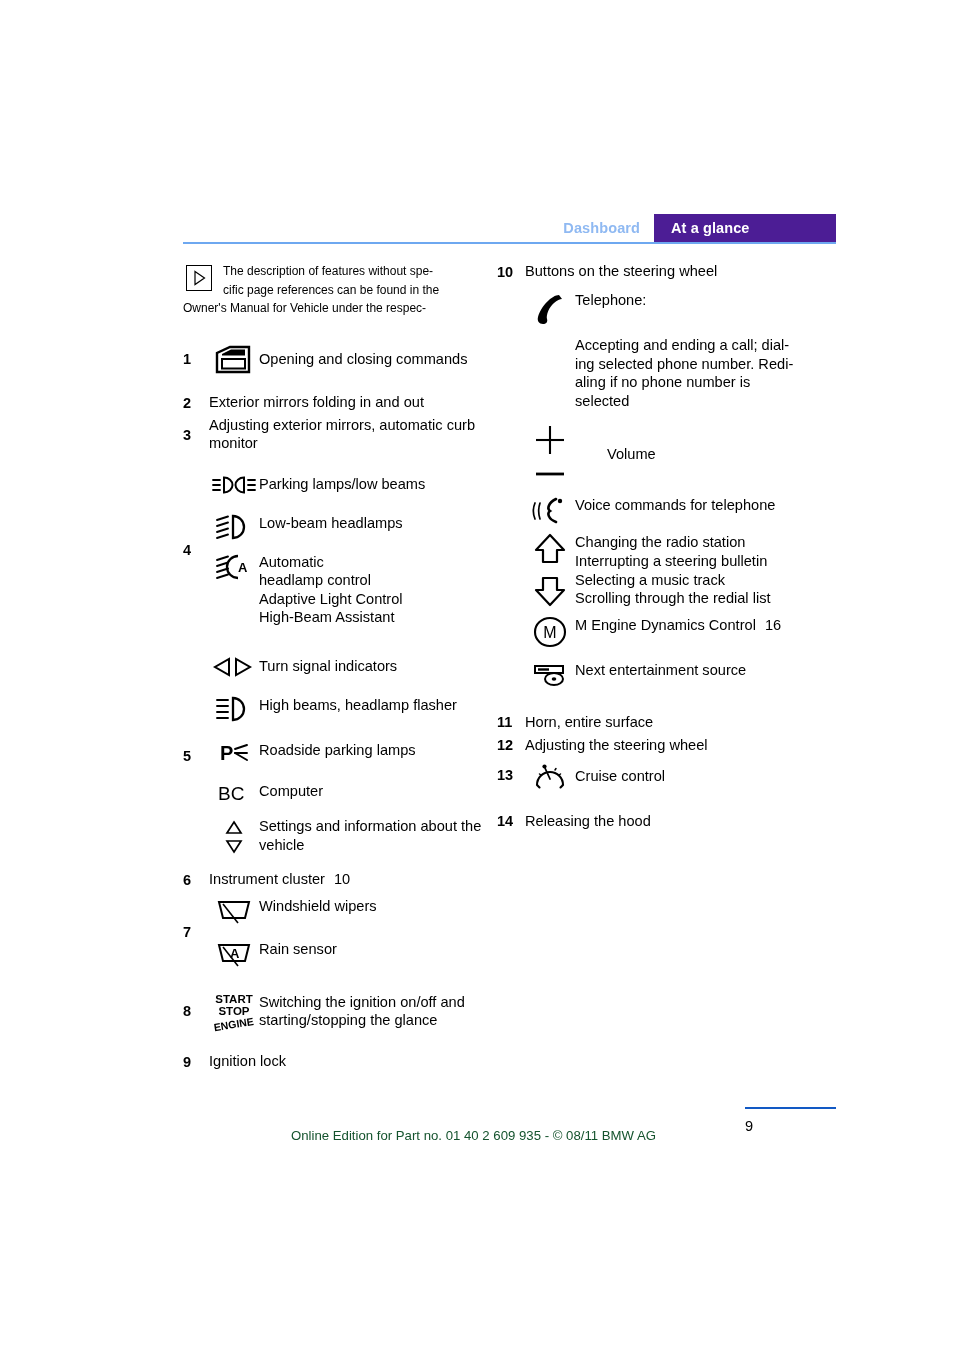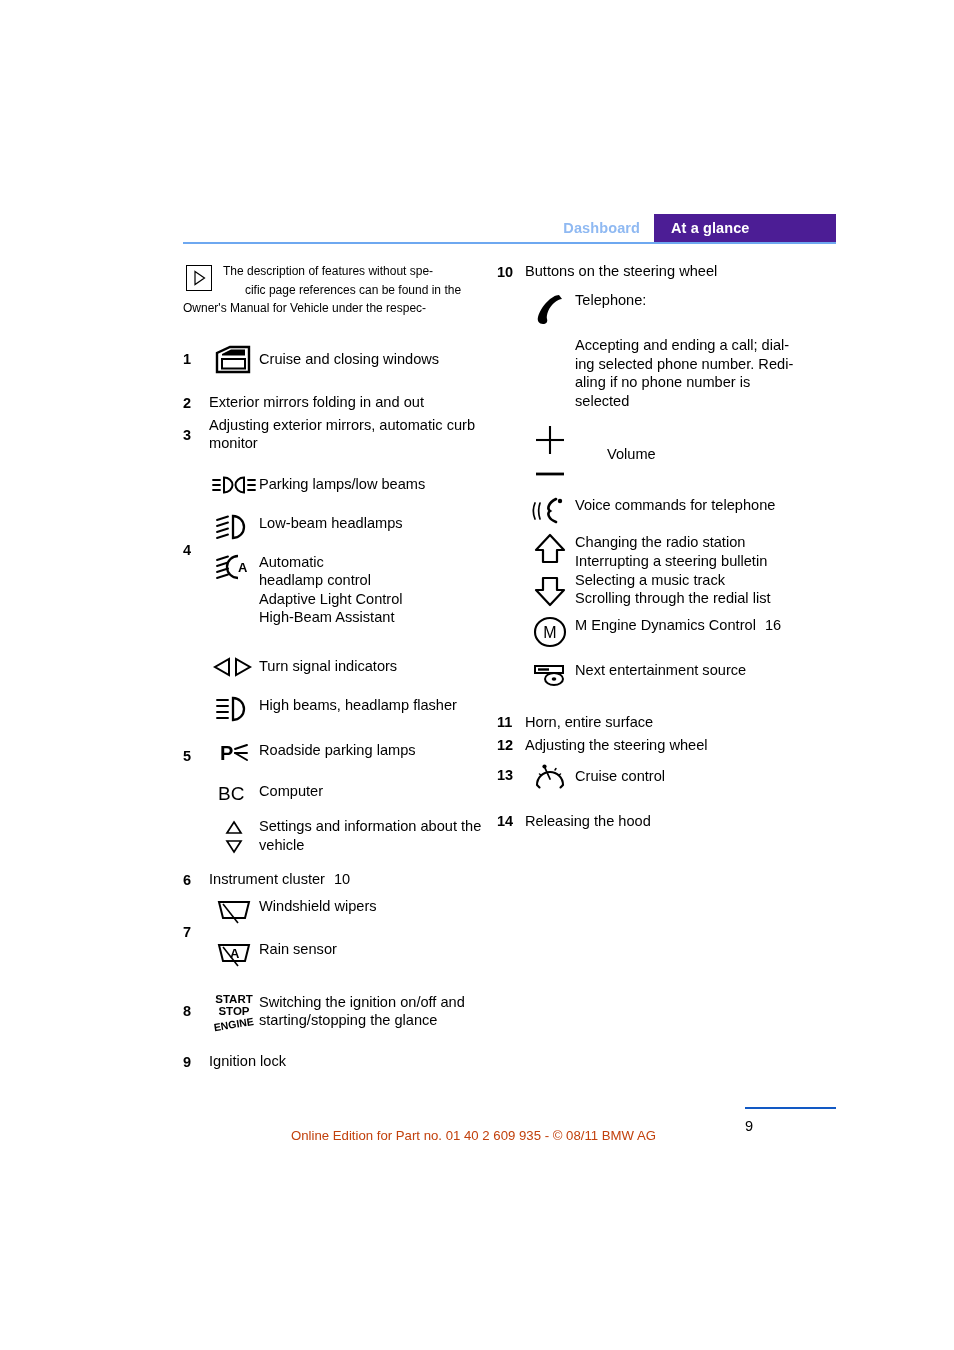--- a/index.html
+++ b/index.html
@@ -75,21 +75,21 @@
   .sp14 { height: 14px; }
   .sp16 { height: 16px; }
   .sp18 { height: 18px; }
   .sp20 { height: 20px; }
   .sp24 { height: 24px; }
   .sp28 { height: 28px; }
 
   
   .footer-text {
     position: absolute; left: 291px; top: 1128px;
-    font-size: 13.2px; color: #c2410c;
+    font-size: 13.2px; color: #14532d;
   }
   .page-rule {
     position: absolute; left: 745px; top: 1107px; width: 91px; height: 2px;
     background: #1259c4;
   }
   .page-no {
     position: absolute; left: 745px; top: 1118px;
     font-size: 14.6px; color: #000;
   }
 
@@ -109,37 +109,37 @@
   <div class="col-left">
 
     <div class="note">
       <div class="note-box">
         <svg width="24" height="24" viewBox="0 0 24 24">
           <polygon points="8,5.5 17.5,12 8,18.5" fill="none" stroke="#000" stroke-width="1.2"></polygon>
         </svg>
       </div>
       <div class="note-text">
         <div style="margin-left:40px;">The description of features without spe-</div>
-        <div style="margin-left:40px;text-align:center;">cific page references can be found in the</div>
+        <div style="margin-left:40px;">cific page references can be found in the</div>
         <div>Owner's Manual for Vehicle under the respec-</div>
       </div>
     </div>
 
     <div class="sp24"></div>
 
     <div class="row">
       <div class="num">1</div>
       <div class="icon-cell lc">
         <svg width="42" height="32" viewBox="0 0 42 32">
           <path d="M4,10 L4,29 L36,29 L36,4 L17,4 Z" fill="#fff" stroke="#000" stroke-width="2.4"></path>
           <path d="M9,11 L18,6.5 L32,6.5 L32,12.5 L9,12.5 Z" fill="#000"></path>
           <rect x="9" y="16" width="23" height="9.5" fill="#fff" stroke="#000" stroke-width="2"></rect>
         </svg>
       </div>
-      <div class="lbl">Cruise and closing windows</div>
+      <div class="lbl">Opening and closing commands</div>
     </div>
 
     <div class="sp18"></div>
 
     <div class="row">
       <div class="num">2</div>
       <div class="txt">Exterior mirrors folding in and out</div>
     </div>
 
     <div class="sp4"></div>

